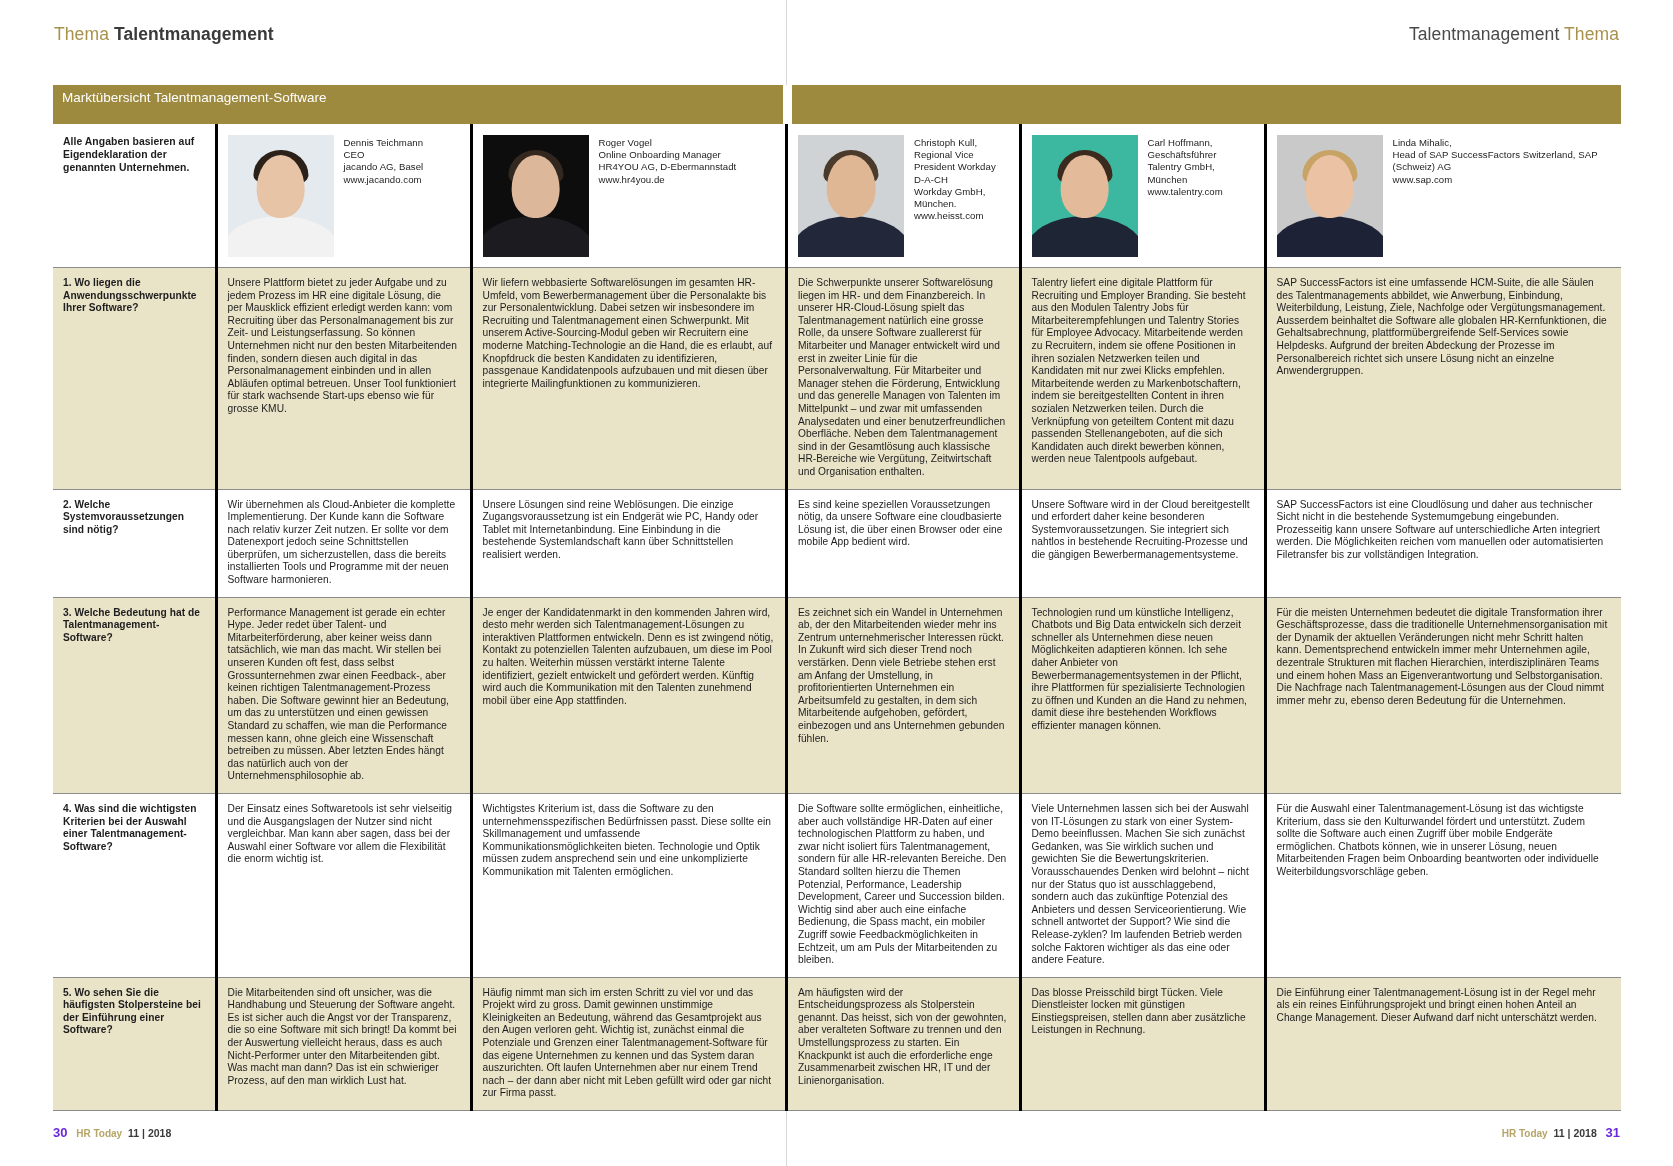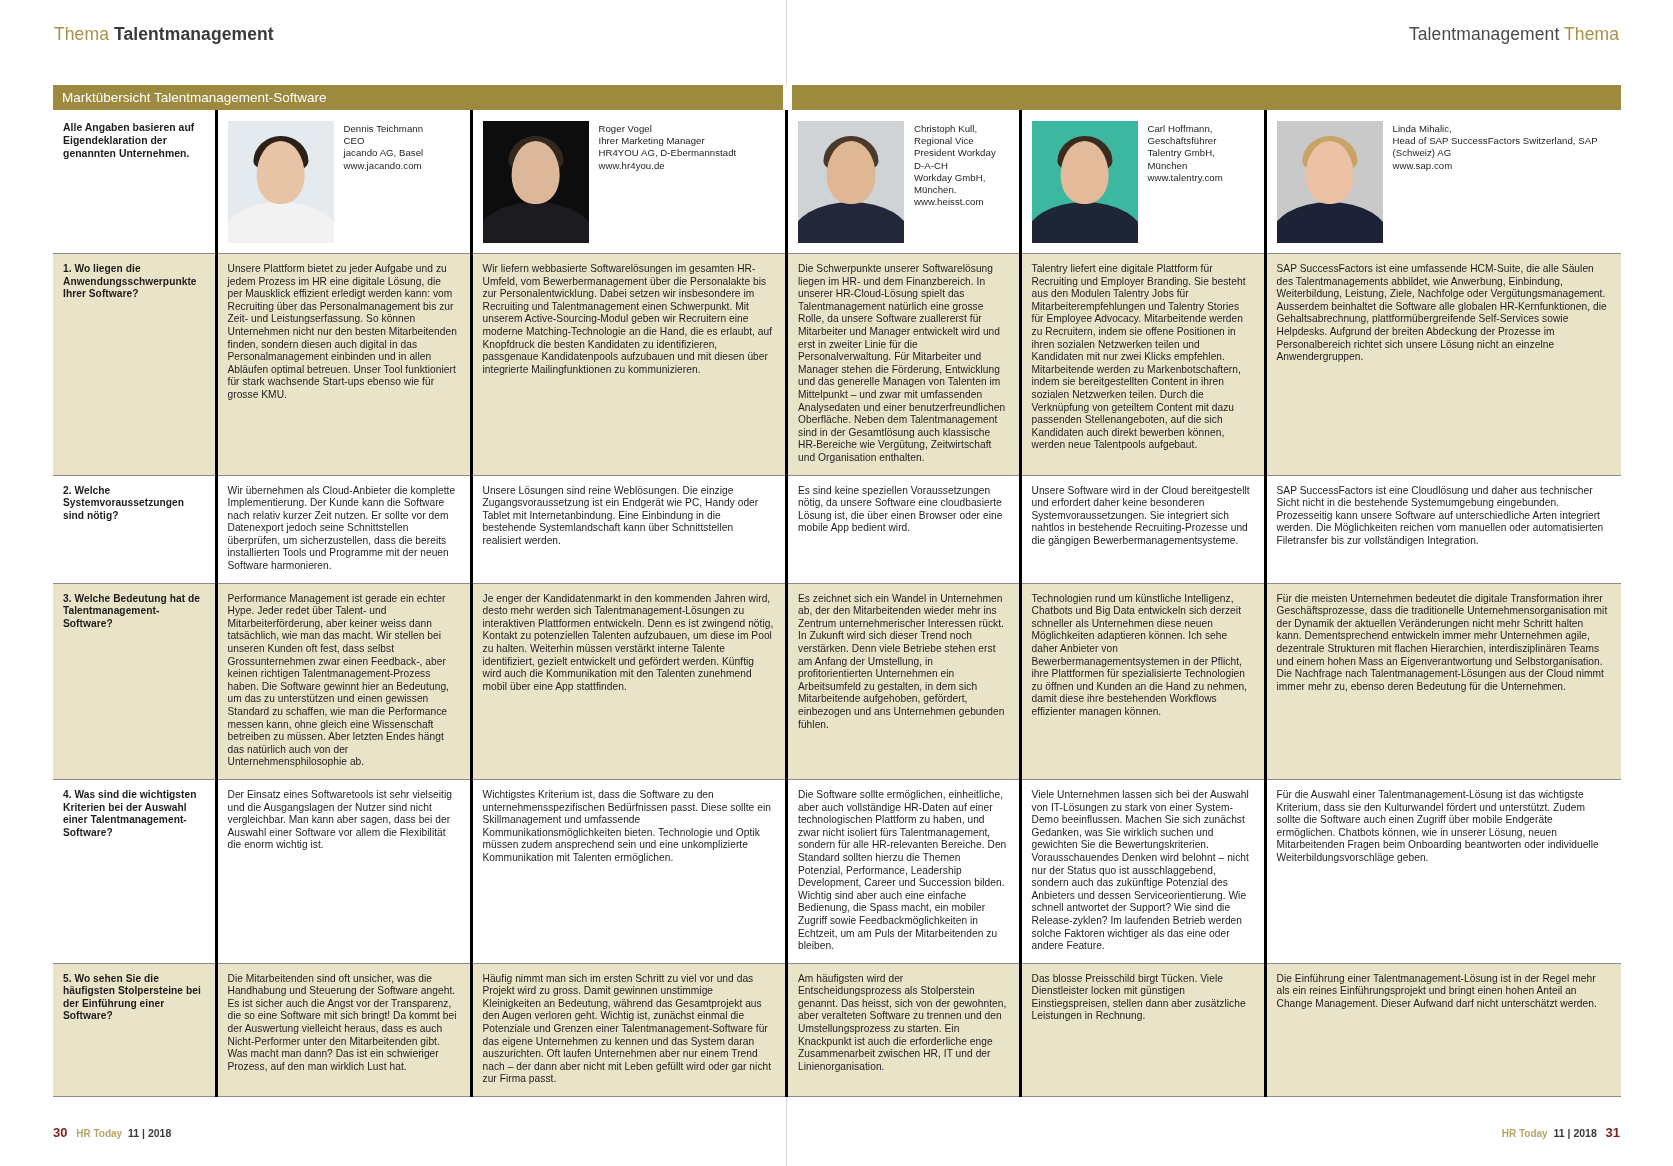--- a/index.html
+++ b/index.html
@@ -41,21 +41,21 @@
   .sheet {
     position: absolute;
     left: 53px; top: 85px;
     width: 1568px;
   }
   .bandrow { display: flex; }
   .band {
     background: #9d8a3f;
     color: #ffffff;
     font-size: 13.5px;
-    height: 25px;
+    height: 39px;
     line-height: 25px;
     padding: 0 0 0 9px;
     white-space: nowrap;
     overflow: hidden;
   }
   .band.left  { width: 733px; }
   .band.gapless { width: 2px; background: #ffffff; }
   .band.right { width: 833px; }
 
   table.grid {
@@ -120,21 +120,21 @@
   
   .foot {
     position: absolute;
     bottom: 26px;
     font-size: 10.5px;
     white-space: nowrap;
     color: #333;
   }
   .foot.left { left: 53px; }
   .foot.right { right: 53px; }
-  .foot .pg { font-weight: bold; font-size: 13px; color: #7f1d1d; }
+  .foot .pg { font-weight: bold; font-size: 13px; color: #6d28d9; }
   .foot .mag { color: #b6a566; font-weight: bold; font-size: 10px; }
   .foot .iss { color: #3a3a3a; font-weight: bold; font-size: 10.5px; }
 
   
   .ph { width: 100%; height: 100%; position: relative; }
   .ph .bg { position: absolute; inset: 0; }
   .ph .shoulders {
     position: absolute; left: 50%; bottom: 0;
     width: 112%; height: 34%;
     transform: translateX(-50%);
@@ -218,21 +218,21 @@
             <div class="portrait">
               <div class="ph" id="ph1">
                 <div class="bg" style="background: rgb(13, 13, 13);"></div>
                     <div class="shoulders" style="background: rgb(27, 27, 32);"></div>
                     <div class="hair" style="background: rgb(51, 40, 31);"></div>
                     <div class="head" style="background: rgb(221, 183, 154);"></div>
               </div>
             </div>
             <div class="pinfo">
               <div>Roger Vogel</div>
-              <div>Ihrer Marketing Manager</div>
+              <div>Online Onboarding Manager</div>
               <div>HR4YOU AG, D-Ebermannstadt</div>
               <div>www.hr4you.de</div>
             </div>
           </div>
         </td>
 
         <td class="gutter"></td>
 
         <td>
           <div class="person">

